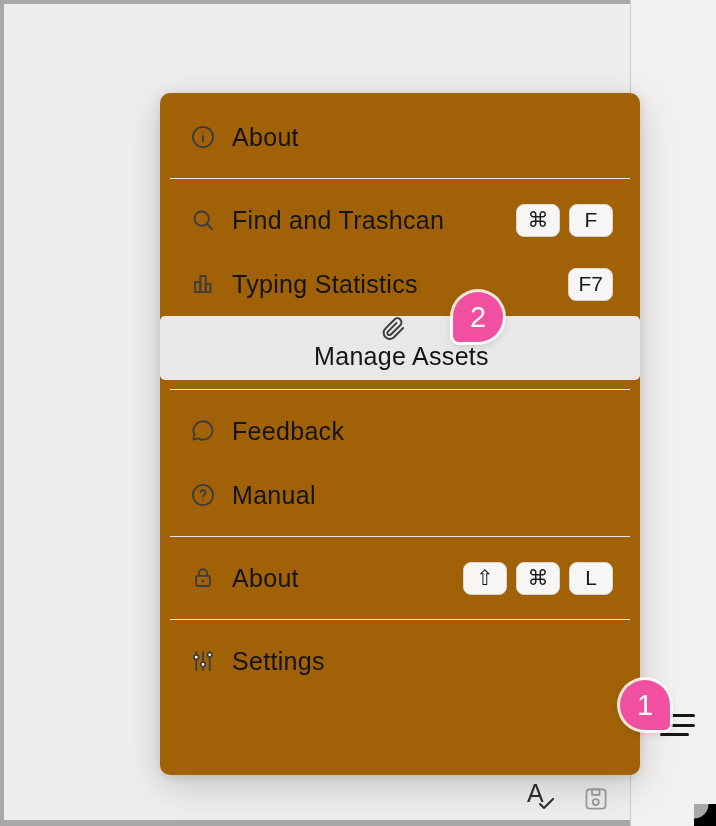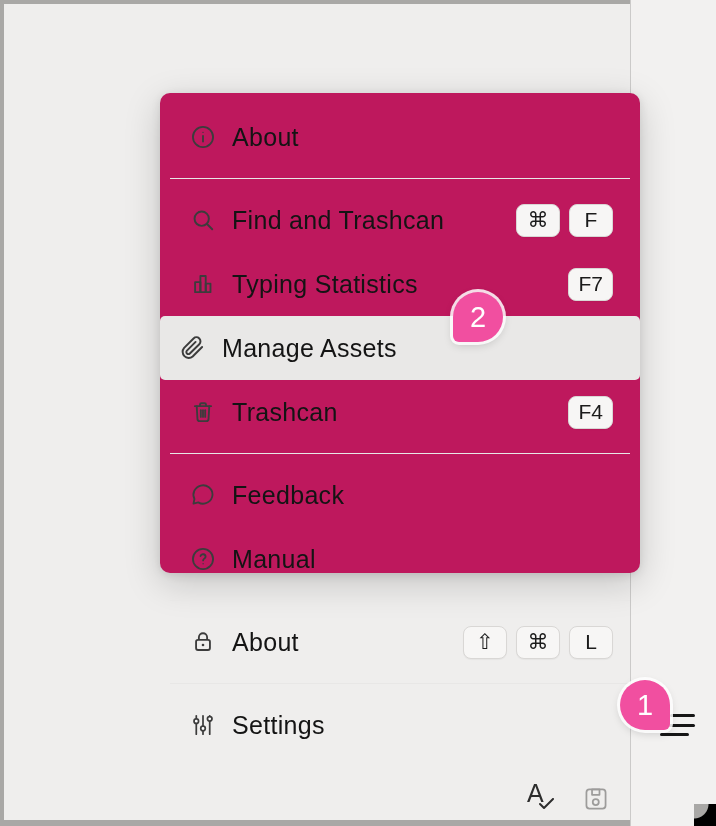--- a/index.html
+++ b/index.html
@@ -11,28 +11,28 @@
   }
   
   .content{position:absolute;left:4px;top:4px;right:4px;bottom:6px;background:#efeeed;}
   .sidebar-right{position:absolute;left:630px;top:0;bottom:0;right:0;background:#f2f1f0;border-left:1px solid #cbcac9;}
   .corner-notch{
     position:absolute;right:0;bottom:0;width:22px;height:22px;
     background:radial-gradient(circle at 0 0, #a9a8a6 0 14px, #000 15px);
   }
   
   .menu{
-    position:absolute;left:160px;top:93px;width:480px;height:480px;box-sizing:border-box;
-    background:#be185d;border-radius:10px;
+    position:absolute;left:160px;top:93px;width:480px;height:682px;box-sizing:border-box;
+    background:#a16207;border-radius:10px;
     box-shadow:0 10px 36px rgba(0,0,0,.18),0 2px 10px rgba(0,0,0,.10);
     padding:12px 0 10px;z-index:5;
   }
   .divider{height:1px;background:#e8e7e6;margin:9px 10px;}
   .item{height:64px;display:flex;align-items:center;padding:0 27px 0 30px;}
-  .item.highlight{background:#e9e8e7;margin:0 0;padding:0 17px 0 20px;border-radius:5px;}
+  .item.highlight{background:#e9e8e7;margin:0 0;padding:0 17px 0 20px;border-radius:5px;flex-direction:column;}
   .icon{width:26px;height:26px;display:flex;align-items:center;justify-content:center;margin-right:16px;flex:0 0 26px;color:#3c3c3c;}
   .icon svg{display:block;}
   .label{font-size:25px;letter-spacing:.3px;color:#141414;white-space:nowrap;}
   .keys{margin-left:auto;display:flex;gap:9px;}
   .key{
     min-width:44px;height:33px;box-sizing:border-box;padding:0 9px;
     display:flex;align-items:center;justify-content:center;
     background:#f7f6f5;border:1px solid #d9d7d5;border-radius:8px;
     font-size:21px;color:#1b1b1b;box-shadow:0 1px 1px rgba(0,0,0,.04);
   }
@@ -108,36 +108,20 @@
 
   <div class="item highlight">
     <span class="icon">
       <svg width="26" height="26" viewBox="0 0 24 24" fill="none" stroke="currentColor" stroke-width="1.8" stroke-linecap="round" stroke-linejoin="round">
         <path d="M20.4 11.1l-8.7 8.7a5.6 5.6 0 0 1-7.9-7.9l8.7-8.7a3.7 3.7 0 0 1 5.3 5.3l-8.7 8.6a1.9 1.9 0 0 1-2.7-2.7l8-8"></path>
       </svg>
     </span>
     <span class="label">Manage Assets</span>
   </div>
 
-  <div class="item">
-    <span class="icon">
-      <svg width="26" height="26" viewBox="0 0 24 24" fill="none" stroke="currentColor" stroke-width="1.7" stroke-linecap="round" stroke-linejoin="round">
-        <path d="M4.5 6.6h15"></path>
-        <path d="M9.2 6.6V5.2a1.3 1.3 0 0 1 1.3-1.3h3a1.3 1.3 0 0 1 1.3 1.3v1.4"></path>
-        <path d="M6.2 6.6l.7 12a1.9 1.9 0 0 0 1.9 1.8h6.4a1.9 1.9 0 0 0 1.9-1.8l.7-12"></path>
-        <line x1="10" y1="10.3" x2="10" y2="16.5"></line>
-        <line x1="12" y1="10.3" x2="12" y2="16.5"></line>
-        <line x1="14" y1="10.3" x2="14" y2="16.5"></line>
-      </svg>
-    </span>
-    <span class="label">Trashcan</span>
-    <span class="keys">
-      <span class="key">F4</span>
-    </span>
-  </div>
 
   <div class="divider"></div>
 
   <div class="item">
     <span class="icon">
       <svg width="26" height="26" viewBox="0 0 24 24" fill="none" stroke="currentColor" stroke-width="1.7" stroke-linejoin="round">
         <path d="M20.8 11.8a8.8 8.8 0 1 0-16.7 3.9L3.2 20l4.4-1.2a8.8 8.8 0 0 0 13.2-7z"></path>
       </svg>
     </span>
     <span class="label">Feedback</span>

